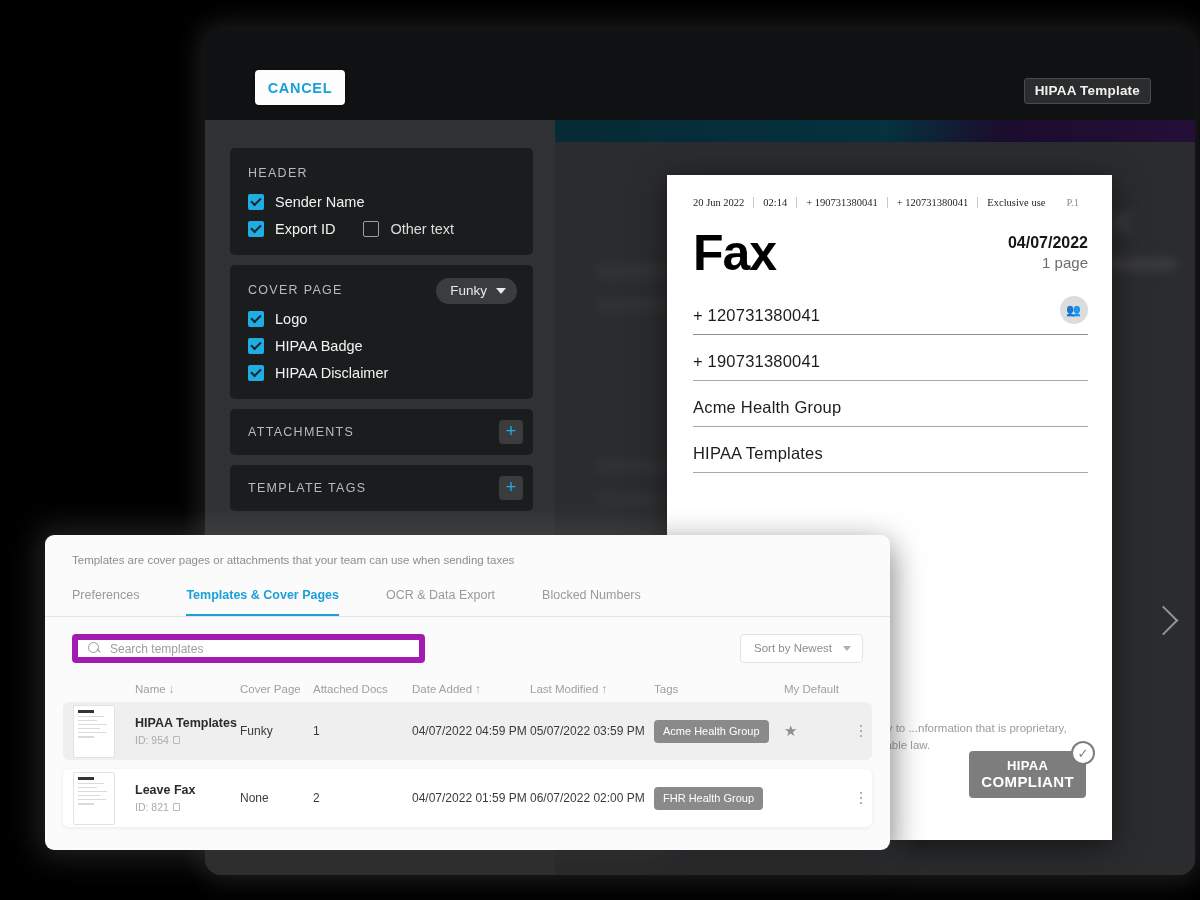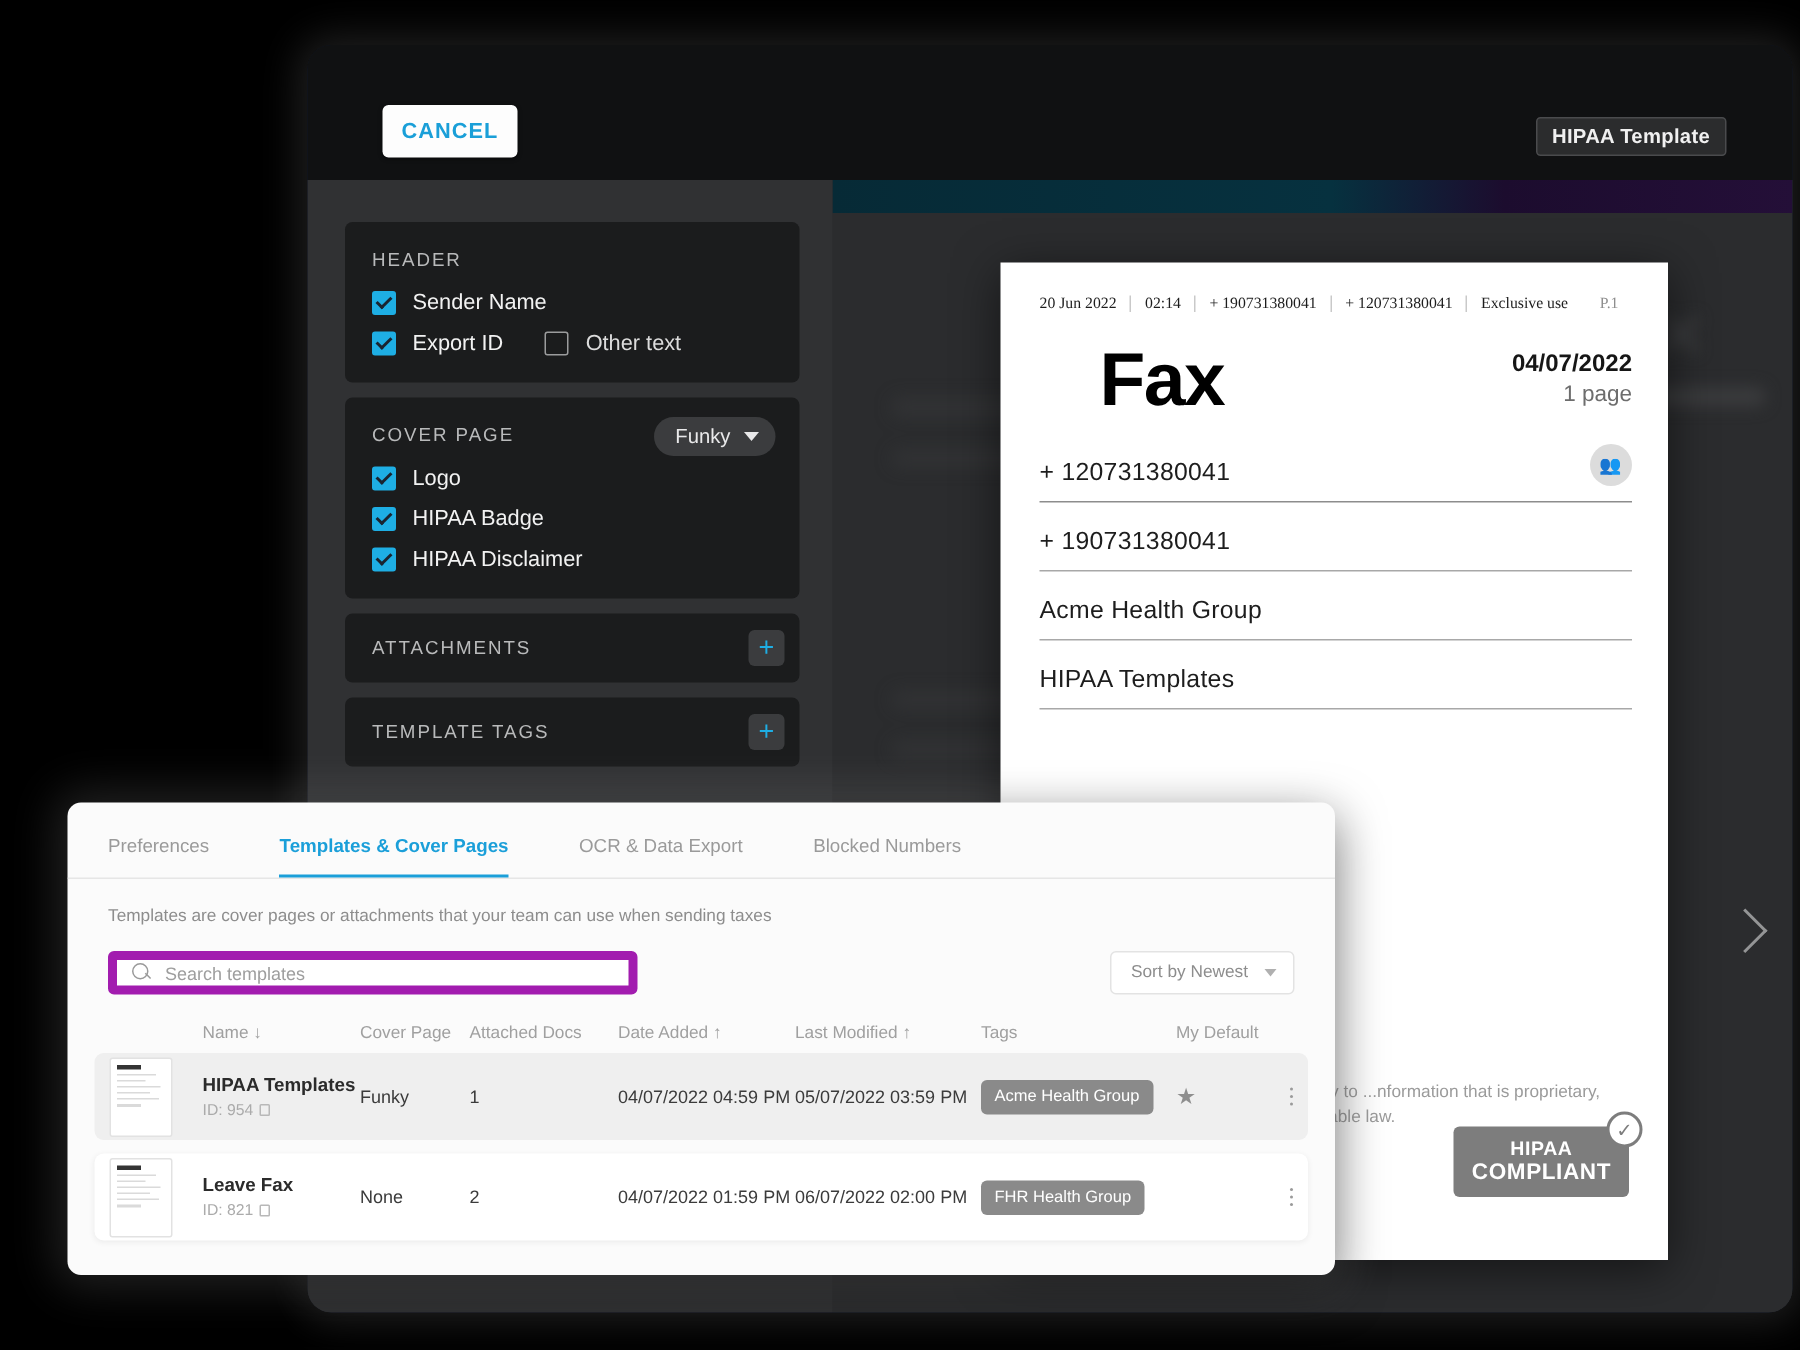--- a/index.html
+++ b/index.html
@@ -162,21 +162,21 @@
     display:flex; align-items:center;
     font-family:"Liberation Serif", serif;
     font-size:10.5px; color:#1d1d1d;
     padding-bottom:2px;
   }
   #fax-meta span { padding:0 9px; border-left:1px solid #c9c9c9; white-space:nowrap; }
   #fax-meta span:first-child { padding-left:0; border-left:none; }
   #fax-meta .pnum { margin-left:auto; border-left:none; color:#8e8e8e; }
 
   #fax-head { display:flex; align-items:flex-start; margin-top:18px; }
-  #fax-title { font-size:50px; font-weight:bold; letter-spacing:-1px; color:#000; line-height:1;margin-left:40px; }
+  #fax-title { font-size:50px; font-weight:bold; letter-spacing:-1px; color:#000; line-height:1; }
   #fax-head-right { margin-left:auto; text-align:right; padding-top:6px; }
   #fax-date { font-size:16px; font-weight:bold; color:#161616; }
   #fax-pages { font-size:15px; color:#6d6d6d; margin-top:2px; }
 
   #fax-fields { margin-top:28px; position:relative; }
   .fax-field {
     font-size:16.5px; color:#1d1d1d;
     padding-bottom:9px; margin-bottom:17px;
     border-bottom:1px solid #8d8d8d;
     letter-spacing:.2px;
@@ -410,28 +410,28 @@
       <div id="hipaa-check">✓</div>
       <div class="l1">HIPAA</div>
       <div class="l2">COMPLIANT</div>
     </div>
   </div>
 
 </div>
 
 <div id="settings-panel">
 
+  <div id="panel-desc">Templates are cover pages or attachments that your team can use when sending taxes</div>
+
   <div id="tabs">
     <div class="tab">Preferences</div>
     <div class="tab active">Templates &amp; Cover Pages</div>
     <div class="tab">OCR &amp; Data Export</div>
     <div class="tab">Blocked Numbers</div>
   </div>
-
-  <div id="panel-desc">Templates are cover pages or attachments that your team can use when sending taxes</div>
 
   <div id="search-row">
     <div id="search-box">
       <span id="search-icon"></span>
       <input id="search-input" type="text" placeholder="Search templates" style="">
     </div>
     <div id="sort-select">
       <span>Sort by Newest</span>
       <span class="caret-sm"></span>
     </div>

